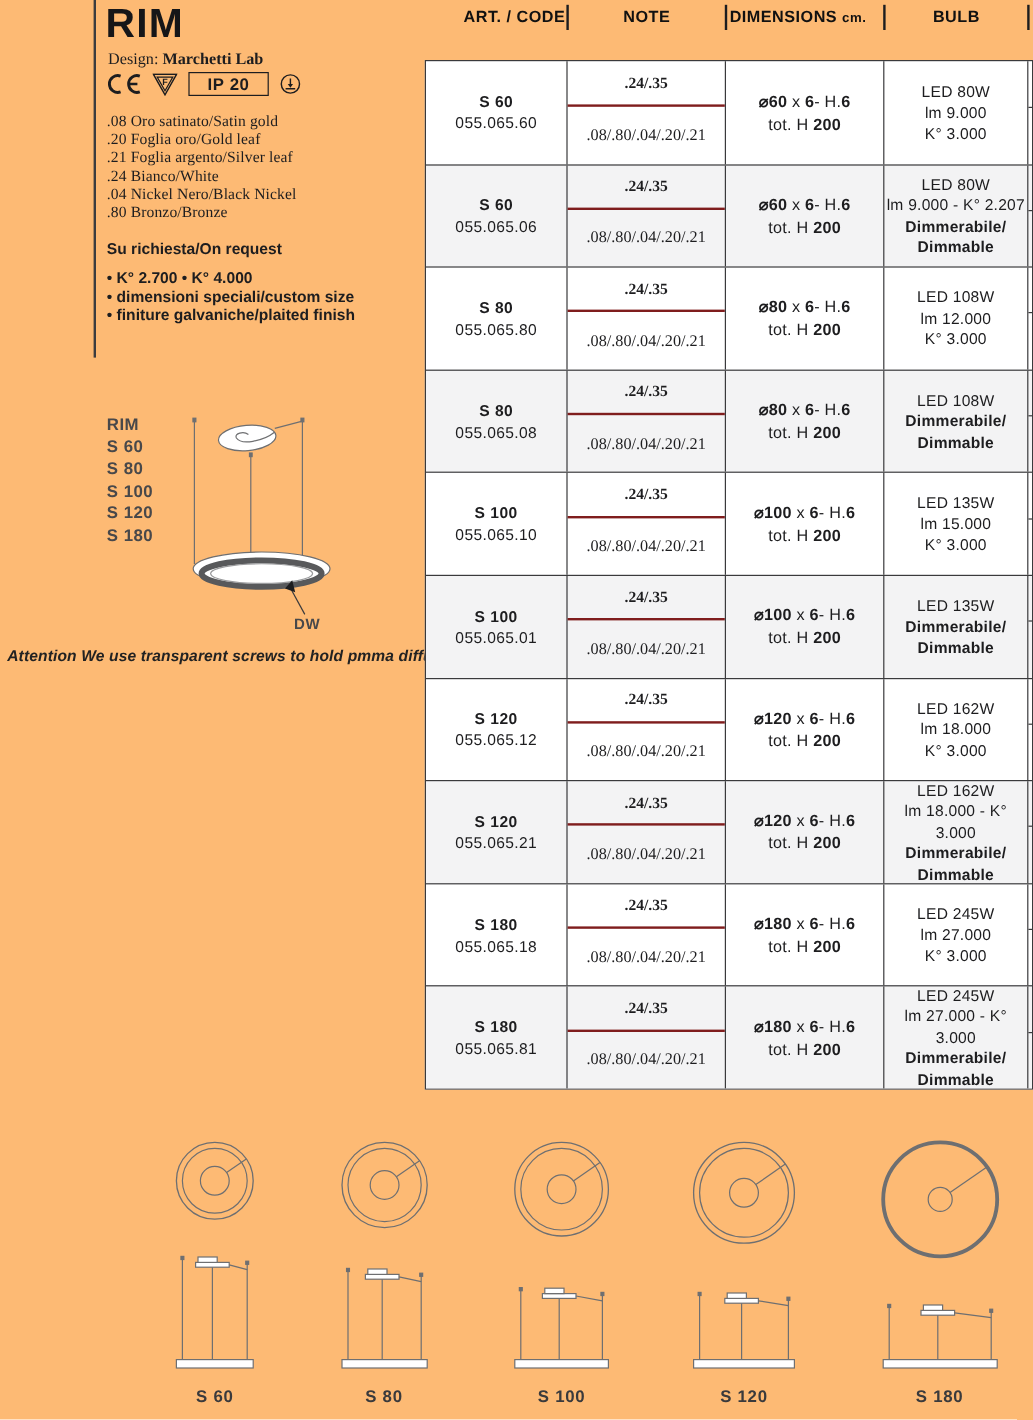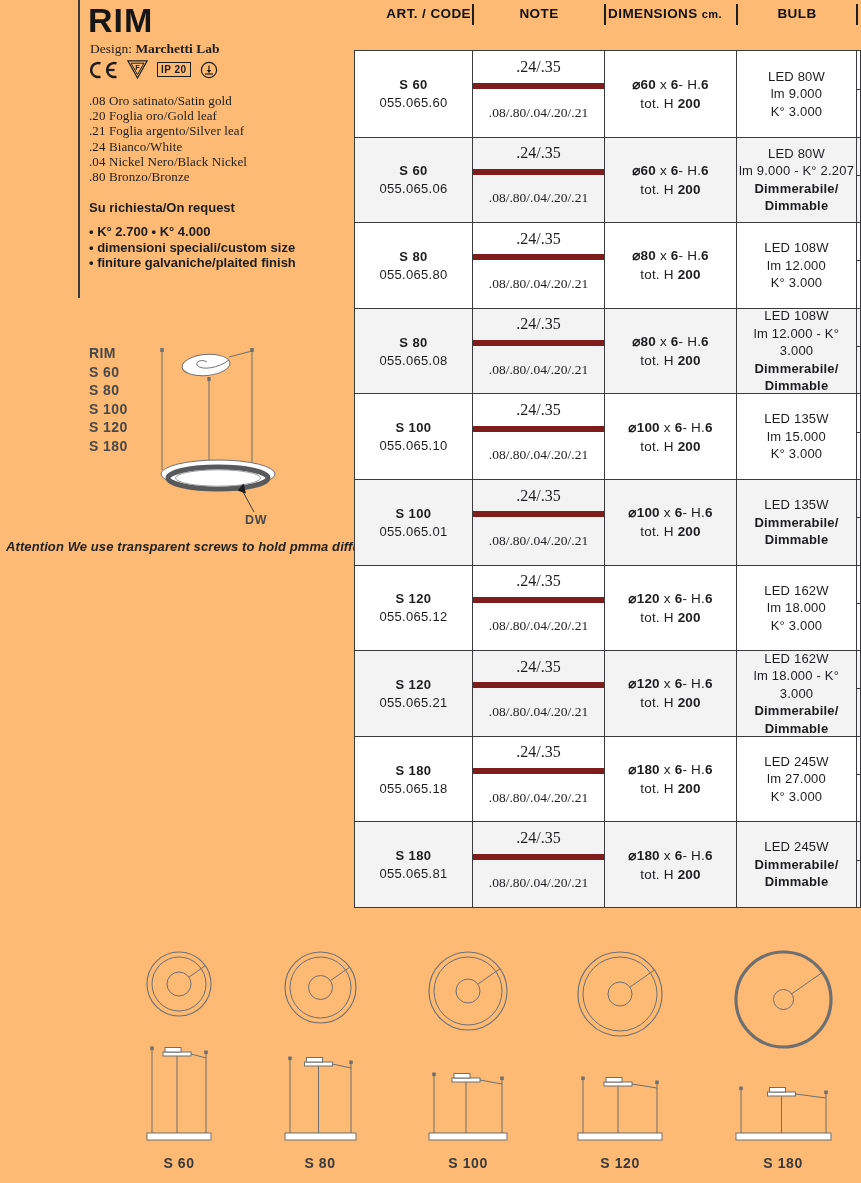--- a/index.html
+++ b/index.html
@@ -6,21 +6,21 @@
   .page{position:relative;width:861px;height:1183px;background:#fdba74;overflow:hidden;
         font-family:"Liberation Sans",sans-serif;color:#1d1d1f;}
   .abs{position:absolute;}
 
   
   .left-rule{position:absolute;left:78px;top:0;width:2px;height:298px;background:#3c3c3e;}
   .title{position:absolute;left:88px;top:1px;font-size:34px;font-weight:bold;letter-spacing:1px;color:#161618;}
   .design-line{position:absolute;left:90px;top:41px;font-family:"Liberation Serif",serif;font-size:13.5px;}
   .design-line b{font-weight:bold;}
   .certs{position:absolute;left:88px;top:60px;display:flex;align-items:center;gap:9px;}
-  .ip-badge{border:1px solid #1d1d1f;font-size:10px;font-weight:bold;padding:1px 3px;letter-spacing:.5px;}
+  .ip-badge{border:1px solid #1d1d1f;font-size:14px;font-weight:bold;padding:1px 15px;letter-spacing:.5px;}
   .finishes{position:absolute;left:89px;top:93px;font-family:"Liberation Serif",serif;
             font-size:13px;line-height:15.2px;letter-spacing:.1px;}
   .onreq-title{position:absolute;left:89px;top:200px;font-weight:bold;font-size:13px;}
   .bullets{position:absolute;left:89px;top:224px;font-weight:bold;font-size:13px;line-height:15.6px;}
   .dali{position:absolute;left:89px;top:284px;font-weight:bold;font-size:13px;line-height:15.6px;}
   .models{position:absolute;left:89px;top:344px;font-weight:bold;font-size:14px;line-height:18.5px;
           color:#48484a;letter-spacing:.4px;}
   .dw-label{position:absolute;left:245px;top:513px;font-weight:bold;font-size:12.5px;color:#48484a;letter-spacing:.6px;}
   .attention{position:absolute;left:6px;top:539px;font-weight:bold;font-style:italic;font-size:13px;
              white-space:nowrap;letter-spacing:.1px;color:#222;}
@@ -40,22 +40,22 @@
   .c{box-sizing:border-box;border-right:1px solid #3a3a3c;display:flex;flex-direction:column;
      align-items:center;justify-content:center;text-align:center;}
   .c1{width:118px;}
   .c2{width:132px;justify-content:flex-start;}
   .c3{width:132px;}
   .c4{width:120px;}
   .c5{flex:1;border-right:none;justify-content:flex-start;align-items:stretch;}
   .stub{height:44%;border-bottom:1px solid #3a3a3c;}
   .model{font-weight:bold;font-size:13px;letter-spacing:.4px;}
   .code{font-size:13px;margin-top:3px;letter-spacing:.3px;}
-  .note-top{height:44%;width:100%;border-bottom:6px solid #7f1d1d;display:flex;align-items:center;justify-content:center;
-            font-family:"Liberation Serif",serif;font-size:16px;box-sizing:border-box;}
+  .note-top{height:44%;width:100%;border-bottom:2px solid #7f1d1d;display:flex;align-items:center;justify-content:center;
+            font-family:"Liberation Serif",serif;font-size:13px;box-sizing:border-box;font-weight:bold;}
   .note-bottom{height:56%;width:100%;display:flex;align-items:center;justify-content:center;
             font-family:"Liberation Serif",serif;font-size:13.5px;box-sizing:border-box;}
   .dim1,.dim2{font-size:13.5px;line-height:19px;letter-spacing:.2px;}
   .pre{white-space:pre;}
   .bl{font-size:13px;line-height:17.5px;letter-spacing:.2px;}
   .bb{font-weight:bold;}
 
   
   .fig-label{position:absolute;top:1155px;width:90px;text-align:center;font-weight:bold;font-size:14px;
              letter-spacing:.6px;color:#3a3a3c;}
@@ -240,21 +240,20 @@
     <div class="c c2">
       <div class="note-top">.24/.35</div>
       <div class="note-bottom">.08/.80/.04/.20/.21</div>
     </div>
     <div class="c c3">
       <div class="dim1"><b>⌀80</b><span class="pre"> x </span><b>6</b><span class="pre">- H.</span><b>6</b></div>
       <div class="dim2"><span class="pre">tot. H </span><b>200</b></div>
     </div>
     <div class="c c4">
       <div class="bl">LED 108W</div>
-      <div class="bl">lm 12.000 - K° 3.000</div>
       <div class="bl"></div>
       <div class="bl bb">Dimmerabile/</div>
       <div class="bl bb">Dimmable</div>
     </div>
     <div class="c c5">
           <div class="stub"></div>
         </div>
   </div>
 
   <div class="trow">
@@ -389,20 +388,21 @@
     <div class="c c2">
       <div class="note-top">.24/.35</div>
       <div class="note-bottom">.08/.80/.04/.20/.21</div>
     </div>
     <div class="c c3">
       <div class="dim1"><b>⌀180</b><span class="pre"> x </span><b>6</b><span class="pre">- H.</span><b>6</b></div>
       <div class="dim2"><span class="pre">tot. H </span><b>200</b></div>
     </div>
     <div class="c c4">
       <div class="bl">LED 245W</div>
+      <div class="bl">lm 27.000 - K° 3.000</div>
       <div class="bl"></div>
       <div class="bl bb">Dimmerabile/</div>
       <div class="bl bb">Dimmable</div>
     </div>
     <div class="c c5">
           <div class="stub"></div>
         </div>
   </div>
 </div>
 

